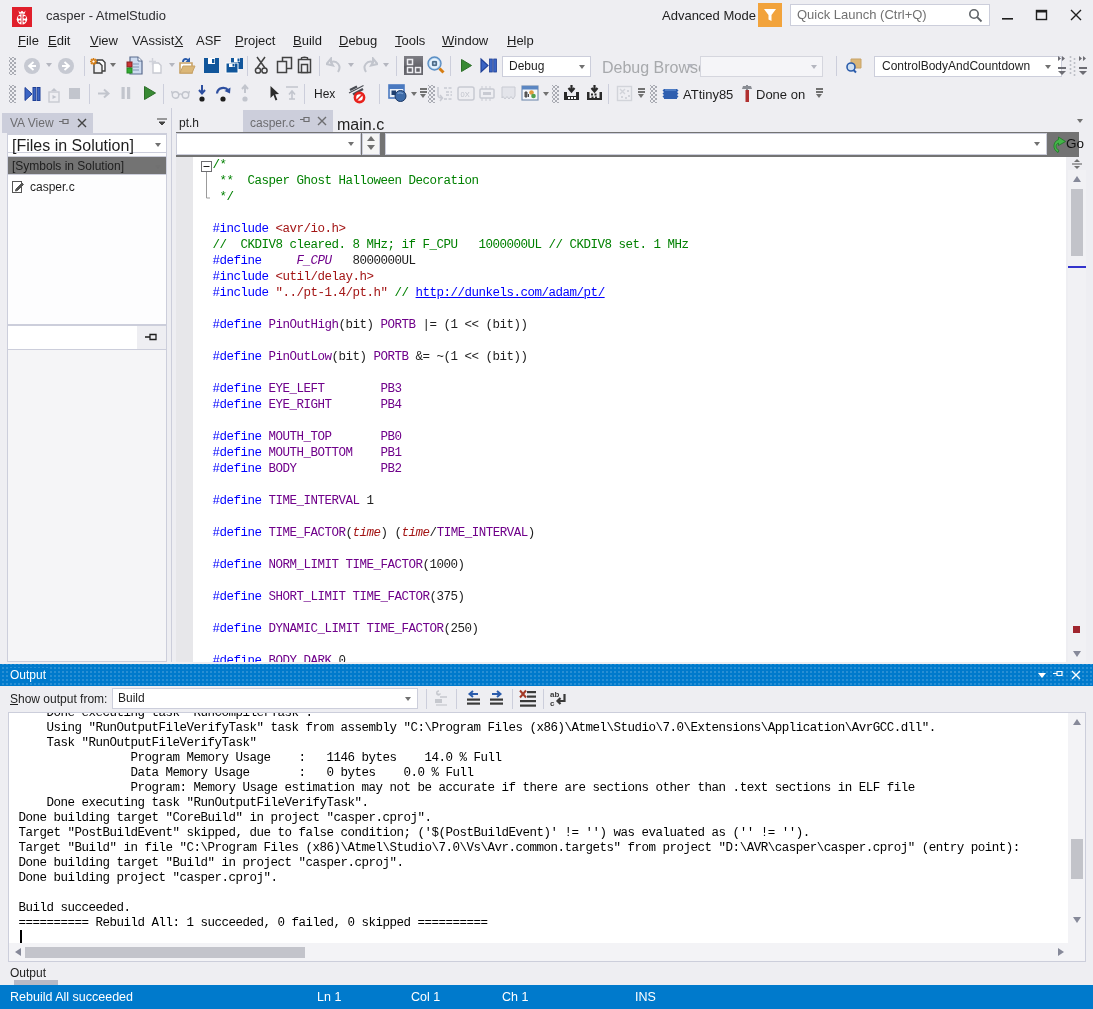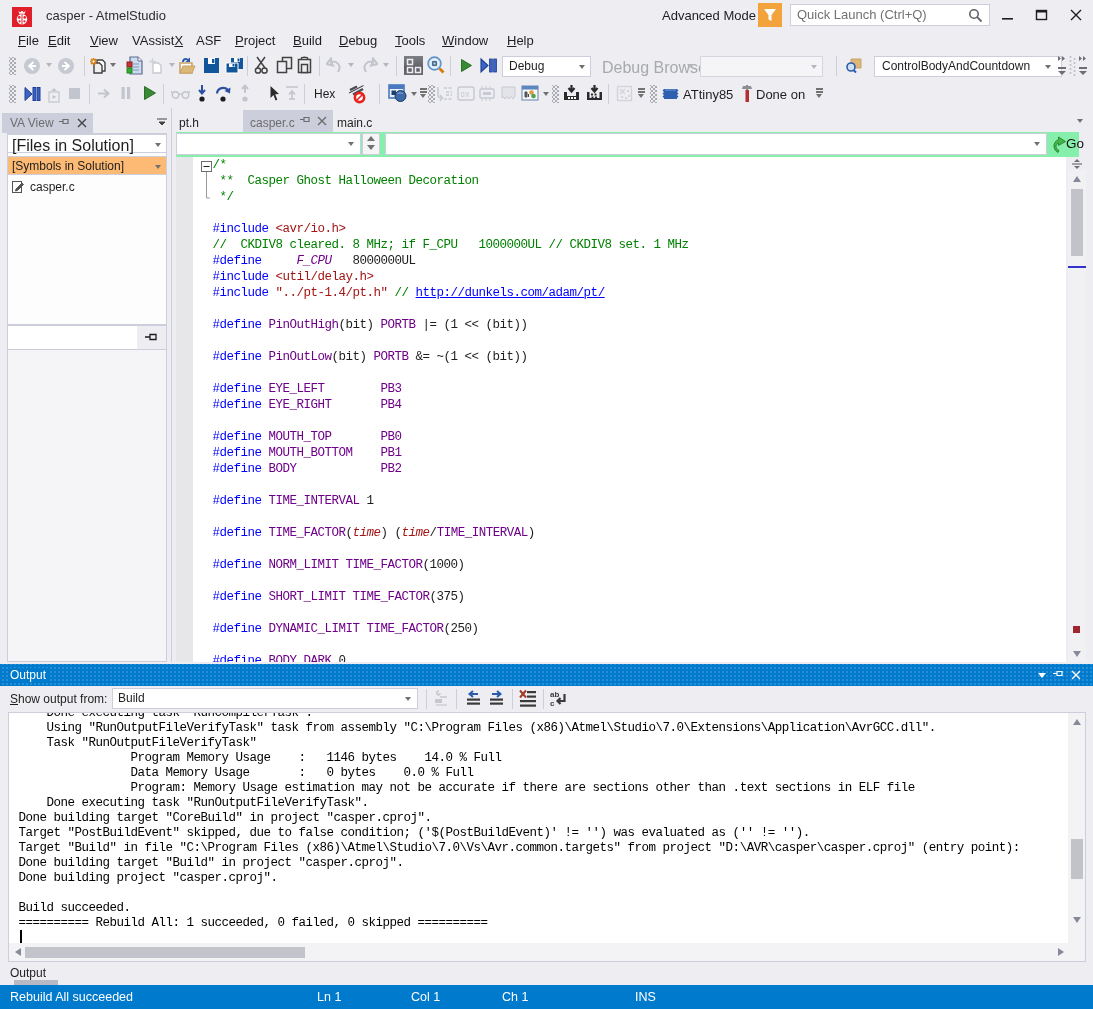--- a/index.html
+++ b/index.html
@@ -428,21 +428,21 @@
     </svg>
   <svg class="abs" style="left:155px;top:9px" width="14" height="12" viewBox="0 0 14 12">
       <path d="M2 2 H12 M4 5 L7 8 L10 5 Z" stroke="#444" fill="#444"></path>
     </svg>
 
   <div class="abs" style="left:7px;top:25px;width:160px;height:192px;background:#fdfdfe;border:1px solid #cccedb"></div>
   <div class="abs" style="left:7px;top:26px;width:160px;height:19px;background:#fff;border:1px solid #cccedb">
     <span class="abs" style="left:4px;top:2px;font-size:16px">[Files in Solution]</span>
     <div class="caret abs" style="left:147px;top:8px"></div>
   </div>
-  <div class="abs" style="left:7px;top:48px;width:160px;height:19px;background:#fdba74;border:1px solid #cccedb">
+  <div class="abs" style="left:7px;top:48px;width:160px;height:19px;background:#737373;border:1px solid #cccedb">
     <span class="abs" style="left:4px;top:2px;font-size:12px">[Symbols in Solution]</span>
     <div class="caret abs" style="left:147px;top:8px"></div>
   </div>
   <svg class="abs" style="left:11px;top:72px" width="14" height="14" viewBox="0 0 14 14">
       <g stroke="#555" fill="#fff">
         <rect x="1.5" y="1.5" width="9" height="11"></rect>
         <path d="M5 9 L11 3 L12.5 4.5 L6.5 10.5 L4.5 11 Z" fill="#555"></path>
       </g>
     </svg>
   <span class="abs" style="left:30px;top:72px;font-size:12px">casper.c</span>
@@ -468,25 +468,25 @@
           <g stroke="#6d6d70" stroke-width="1.2" fill="none">
             <path d="M5 2.5 H10 V6.5 H5 Z M5 2 V7 M1 4.5 H5"></path>
           </g>
         </svg>
       <svg class="abs" style="left:73px;top:5px" width="12" height="12" viewBox="0 0 12 12">
           <g stroke="#6d6d70" stroke-width="1.4">
             <path d="M2 2 L10 10 M10 2 L2 10"></path>
           </g>
         </svg>
     </div>
-    <span class="abs" style="left:161px;top:6px;font-size:12px;color:#1e1e1e">main.c</span>
+    <span class="abs" style="left:161px;top:6px;font-size:16px;color:#1e1e1e">main.c</span>
     <div class="caret abs" style="left:901px;top:9px"></div>
   </div>
 
-  <div class="abs" style="left:0;top:24px;width:903px;height:25px;background:#86efac">
+  <div class="abs" style="left:0;top:24px;width:903px;height:25px;background:#737373">
     <div class="abs" style="left:0;top:1px;width:185px;height:22px;background:#fff;border:1px solid #cccedb"></div>
     <div class="caret abs" style="left:172px;top:10px"></div>
     <div class="abs" style="left:186px;top:1px;width:18px;height:22px;background:#f5f5f5;border:1px solid #cccedb">
       <div class="abs" style="left:4px;top:2px;width:0;height:0;border-left:4px solid transparent;border-right:4px solid transparent;border-bottom:5px solid #717171"></div>
       <div class="abs" style="left:4px;top:11px;width:0;height:0;border-left:4px solid transparent;border-right:4px solid transparent;border-top:5px solid #717171"></div>
     </div>
     <div class="abs" style="left:209px;top:1px;width:662px;height:22px;background:#fff;border:1px solid #cccedb"></div>
     <div class="caret abs" style="left:858px;top:10px"></div>
     <div class="abs" style="left:874px;top:1px;width:42px;height:22px">
       <svg class="abs" style="left:2px;top:3px" width="15" height="17" viewBox="0 0 15 17">

